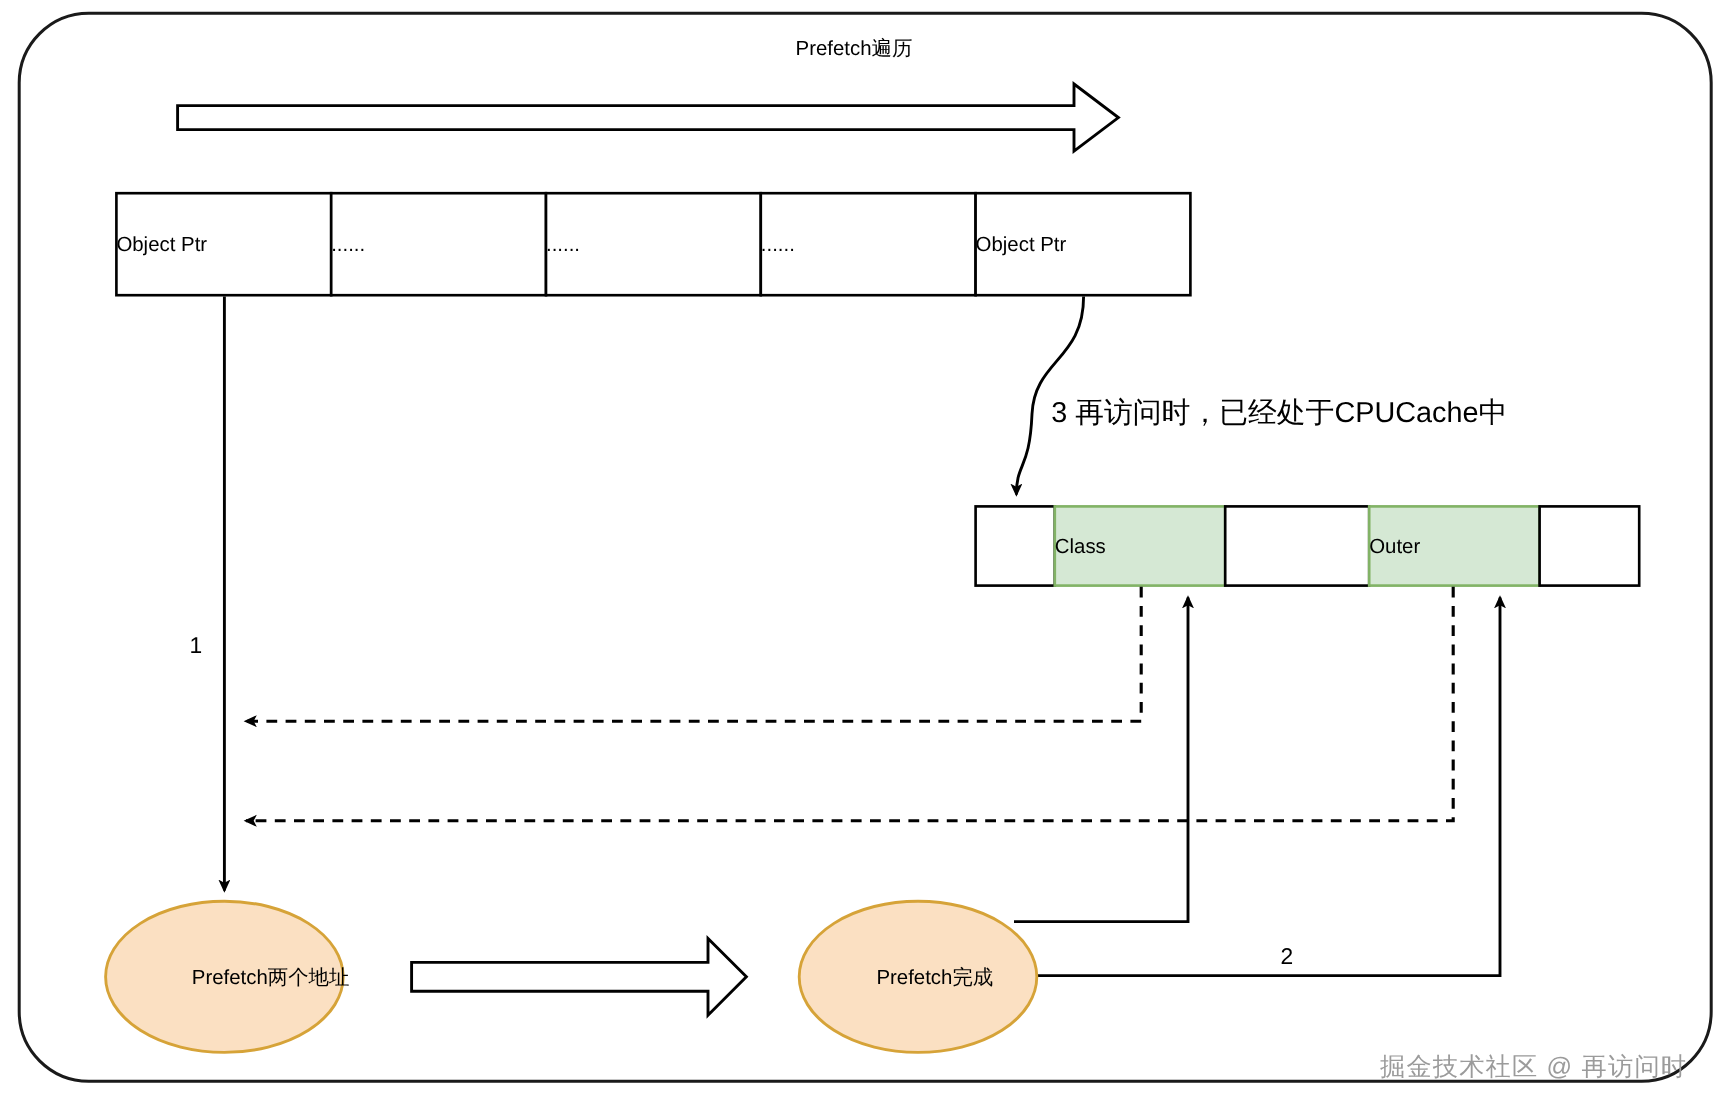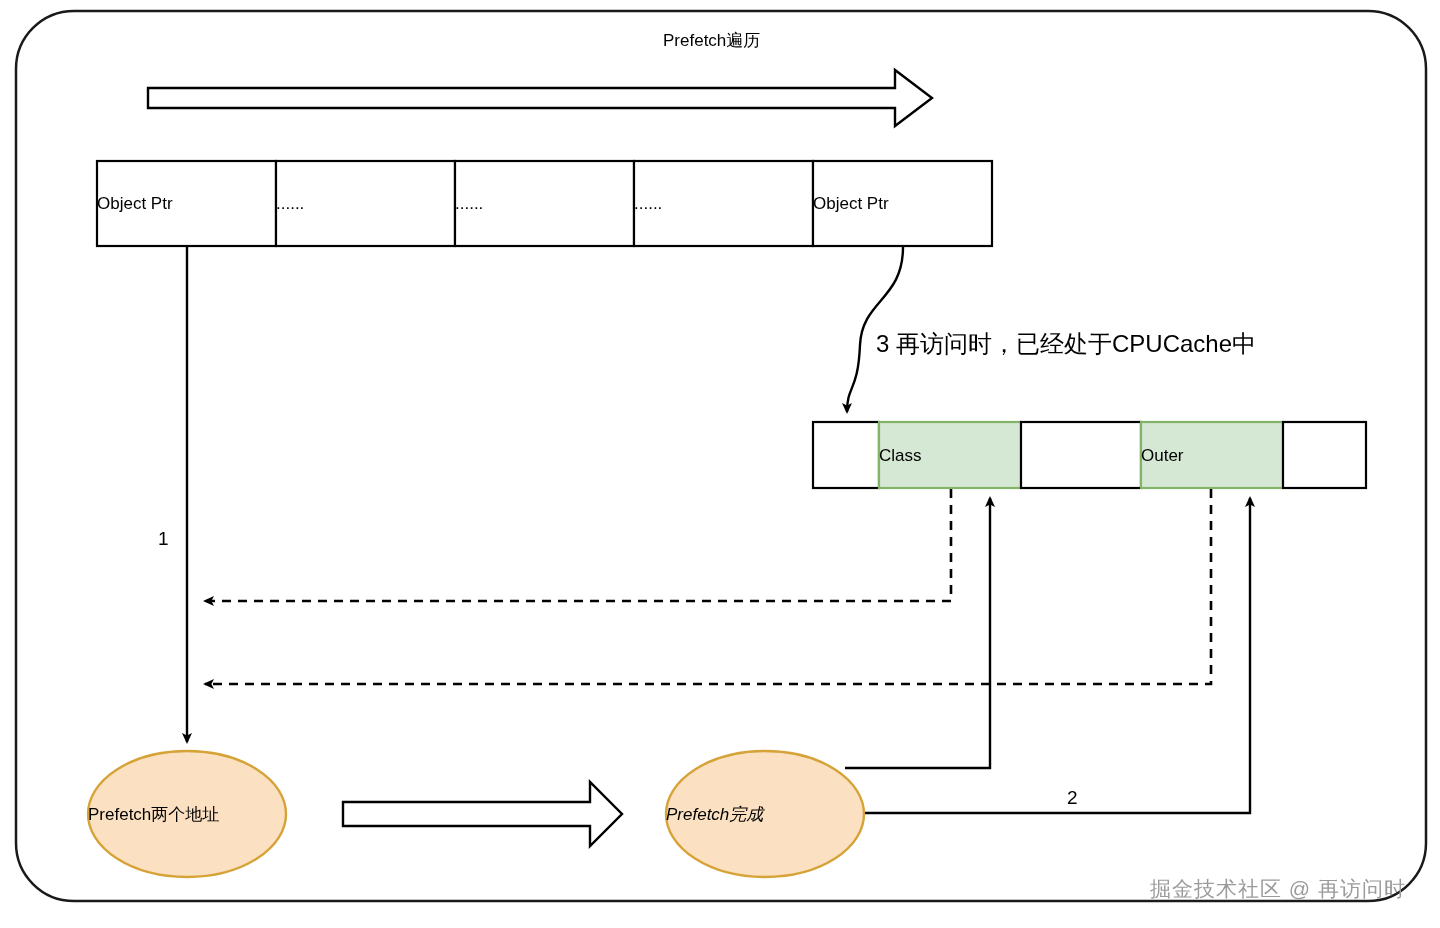--- a/index.html
+++ b/index.html
@@ -122,18 +122,18 @@
   <div class="lbl cell-label" style="left:813px;  top:446px; width:66px;"></div>
   <div class="lbl cell-label" style="left:879px;  top:446px; width:166px;">Class</div>
   <div class="lbl cell-label" style="left:1021px; top:446px; width:120px;"></div>
   <div class="lbl cell-label" style="left:1141px; top:446px; width:118px;">Outer</div>
   <div class="lbl cell-label" style="left:1283px; top:446px; width:83px;"></div>
 
   <div class="lbl note-label" style="left:876px; top:328px;">3 再访问时，已经处于CPUCache中</div>
   <div class="lbl num-label" style="left:158px; top:528px;">1</div>
   <div class="lbl num-label" style="left:1067px; top:787px;">2</div>
 
-  <div class="lbl node-label" style="left:88px; top:803px; width:235px; text-align:left;">Prefetch两个地址</div>
-  <div class="lbl node-label" style="left:666px; top:803px; width:226px; text-align:left;font-style:italic;">Prefetch完成</div>
+  <div class="lbl node-label" style="left:88px; top:803px; width:235px; text-align:center;padding-left:20px;">Prefetch两个地址</div>
+  <div class="lbl node-label" style="left:666px; top:803px; width:226px; text-align:center;">Prefetch完成</div>
 
   <div class="watermark" style="left:1150px; top:875px;">掘金技术社区 @ 再访问时</div>
 
 </div>
 
 </body></html>

